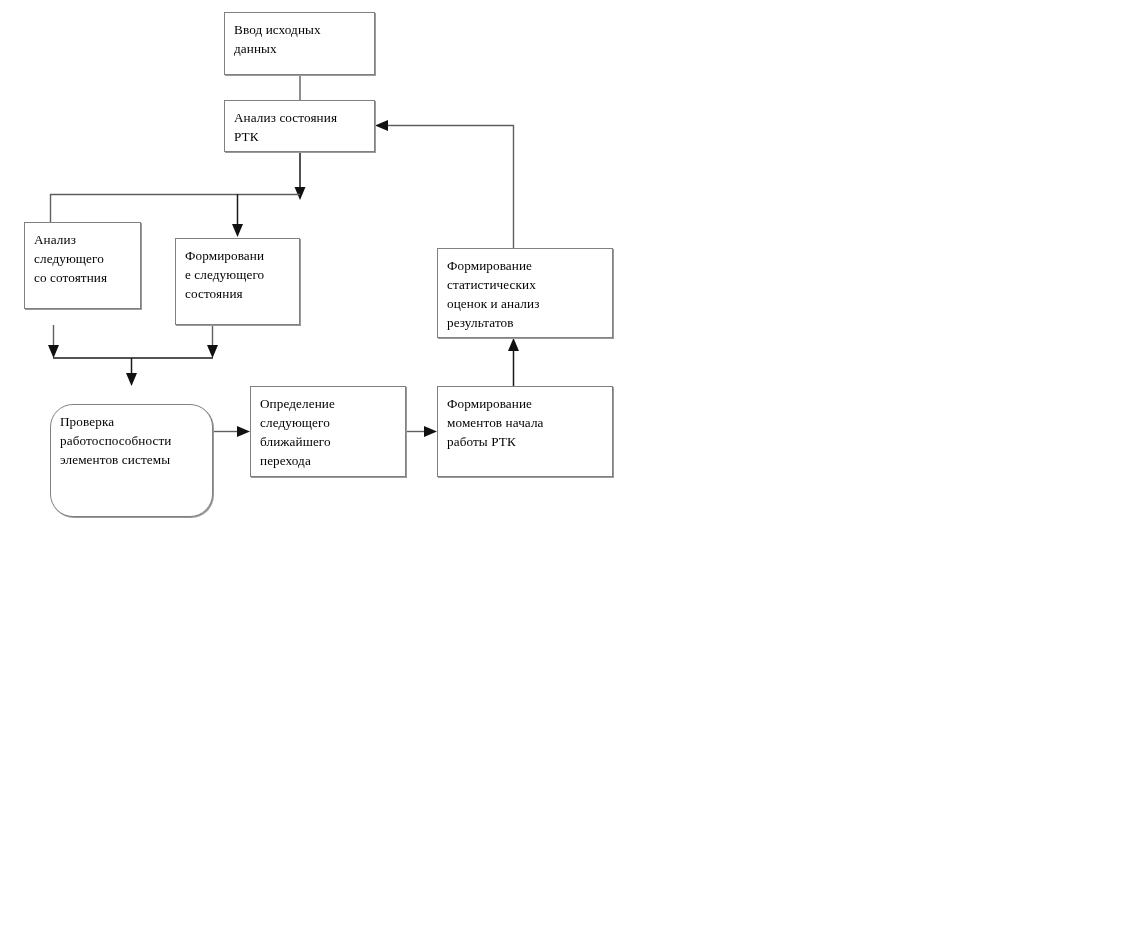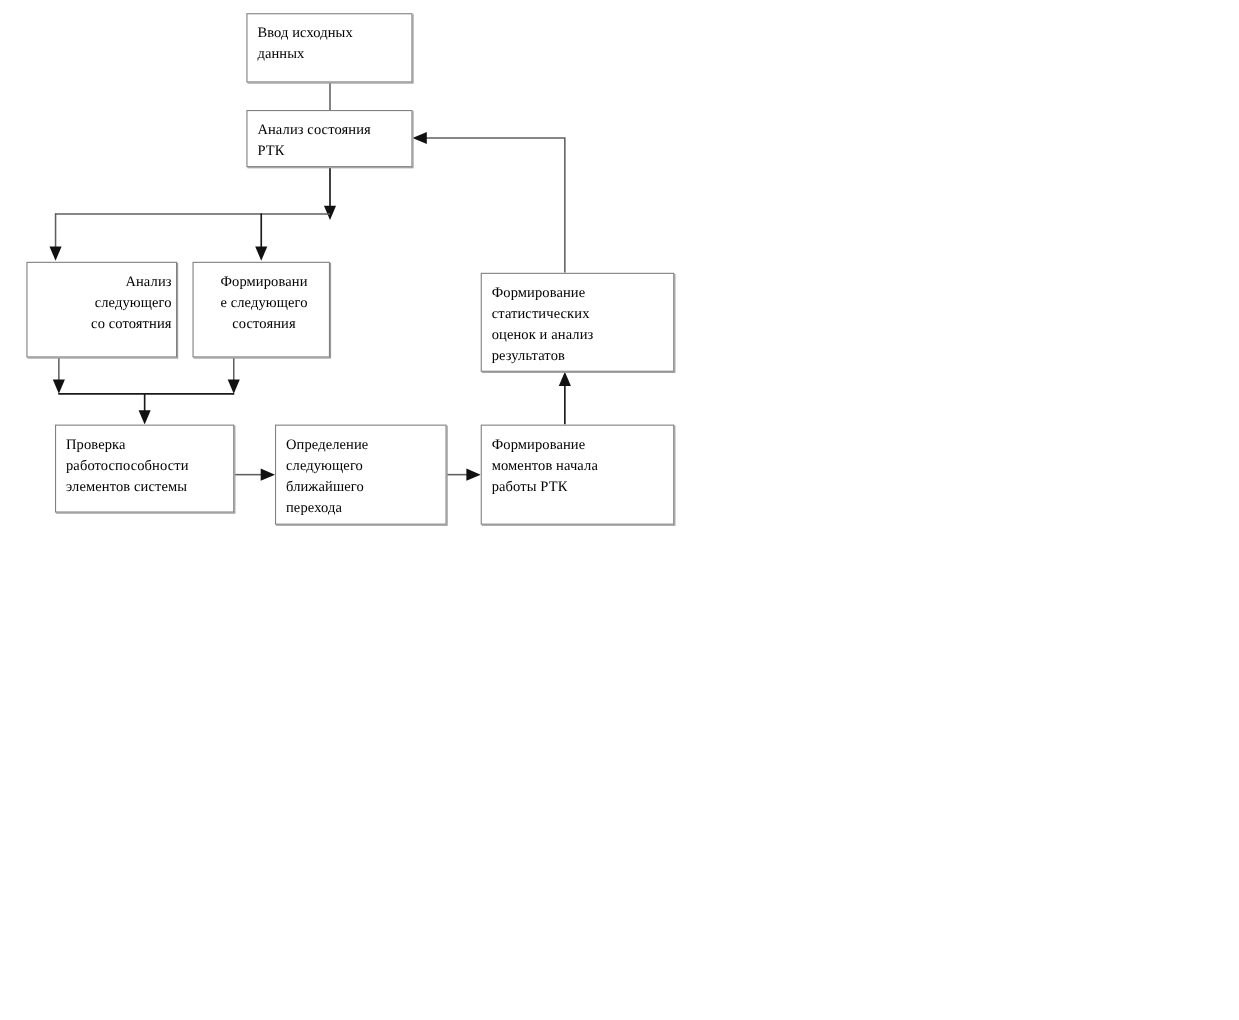--- a/index.html
+++ b/index.html
@@ -132,40 +132,40 @@
   <div class="node" style="left:224px; top:100px; width:151px; height:52px;">
     <div class="label">Анализ состояния
 РТК</div>
   </div>
 
   <div class="node" style="left:224px; top:12px; width:151px; height:63px;">
     <div class="label">Ввод исходных
 данных</div>
   </div>
 
-  <div class="node" style="left:24px; top:238px; width:137px; height:87px;text-align:right;">
+  <div class="node" style="left:24px; top:222px; width:117px; height:87px;">
     <div class="label">Анализ
 следующего
 со сотоятния</div>
   </div>
 
-  <div class="node" style="left:175px; top:238px; width:125px; height:87px;text-align:center;">
+  <div class="node" style="left:175px; top:238px; width:125px; height:87px;">
     <div class="label">Формировани
 е следующего
 состояния</div>
   </div>
 
   <div class="node" style="left:437px; top:248px; width:176px; height:90px;">
     <div class="label">Формирование
 статистических
 оценок и анализ
 результатов</div>
   </div>
 
-  <div class="node" style="left:50px; top:386px; width:163px; height:80px;">
+  <div class="node" style="left:50px; top:404px; width:163px; height:113px;border-radius:23px;">
     <div class="label">Проверка
 работоспособности
 элементов системы</div>
   </div>
 
   <div class="node" style="left:250px; top:386px; width:156px; height:91px;">
     <div class="label">Определение
 следующего
 ближайшего
 перехода</div>

